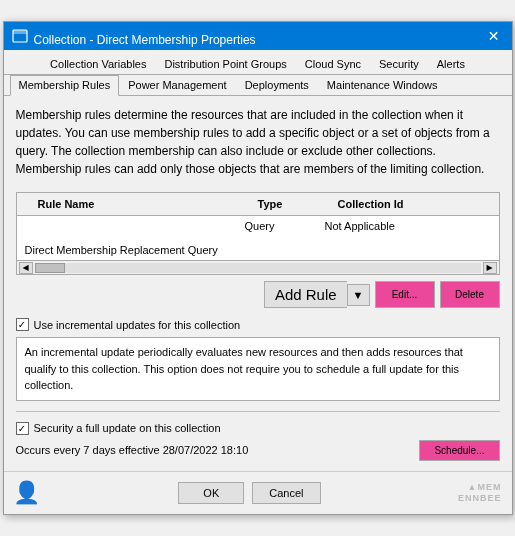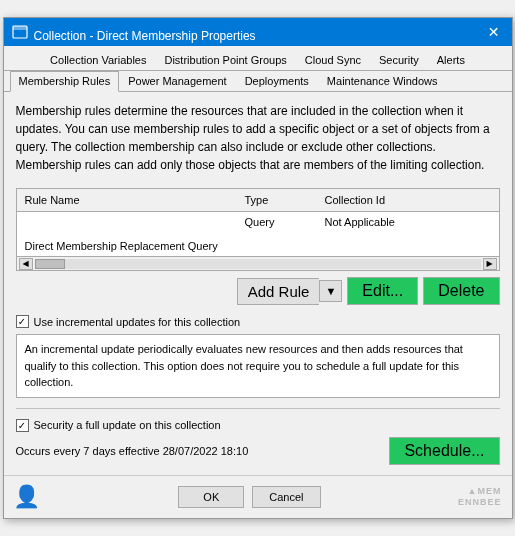--- a/index.html
+++ b/index.html
@@ -100,22 +100,22 @@
       background: white;
     }
     .table-header {
       display: flex;
       background: #f0f0f0;
       border-bottom: 1px solid #aaa;
       padding: 3px 0;
     }
     .th {
       font-size: 11px;
-      font-weight: normal;
-      padding: 2px 8px;
+      font-weight: bold;
+      padding: 2px 21px;
     }
     .th-rule { width: 220px; }
     .th-type { width: 80px; }
     .th-coll { flex: 1; }
     .table-row {
       display: flex;
       padding: 2px 0;
       font-size: 11px;
     }
     .td {
@@ -159,22 +159,22 @@
       left: 0;
     }
     .buttons-row {
       display: flex;
       justify-content: flex-end;
       gap: 5px;
       margin-top: 6px;
     }
     .btn {
       padding: 4px 14px;
-      font-size: 16px;
-      background: #22c55e;
+      font-size: 10px;
+      background: #ec4899;
       border: 1px solid #aaa;
       cursor: pointer;
       min-width: 60px;
     }
     .btn-addrule {
       display: flex;
       align-items: center;
       gap: 0;
     }
     .btn-addrule-main {

